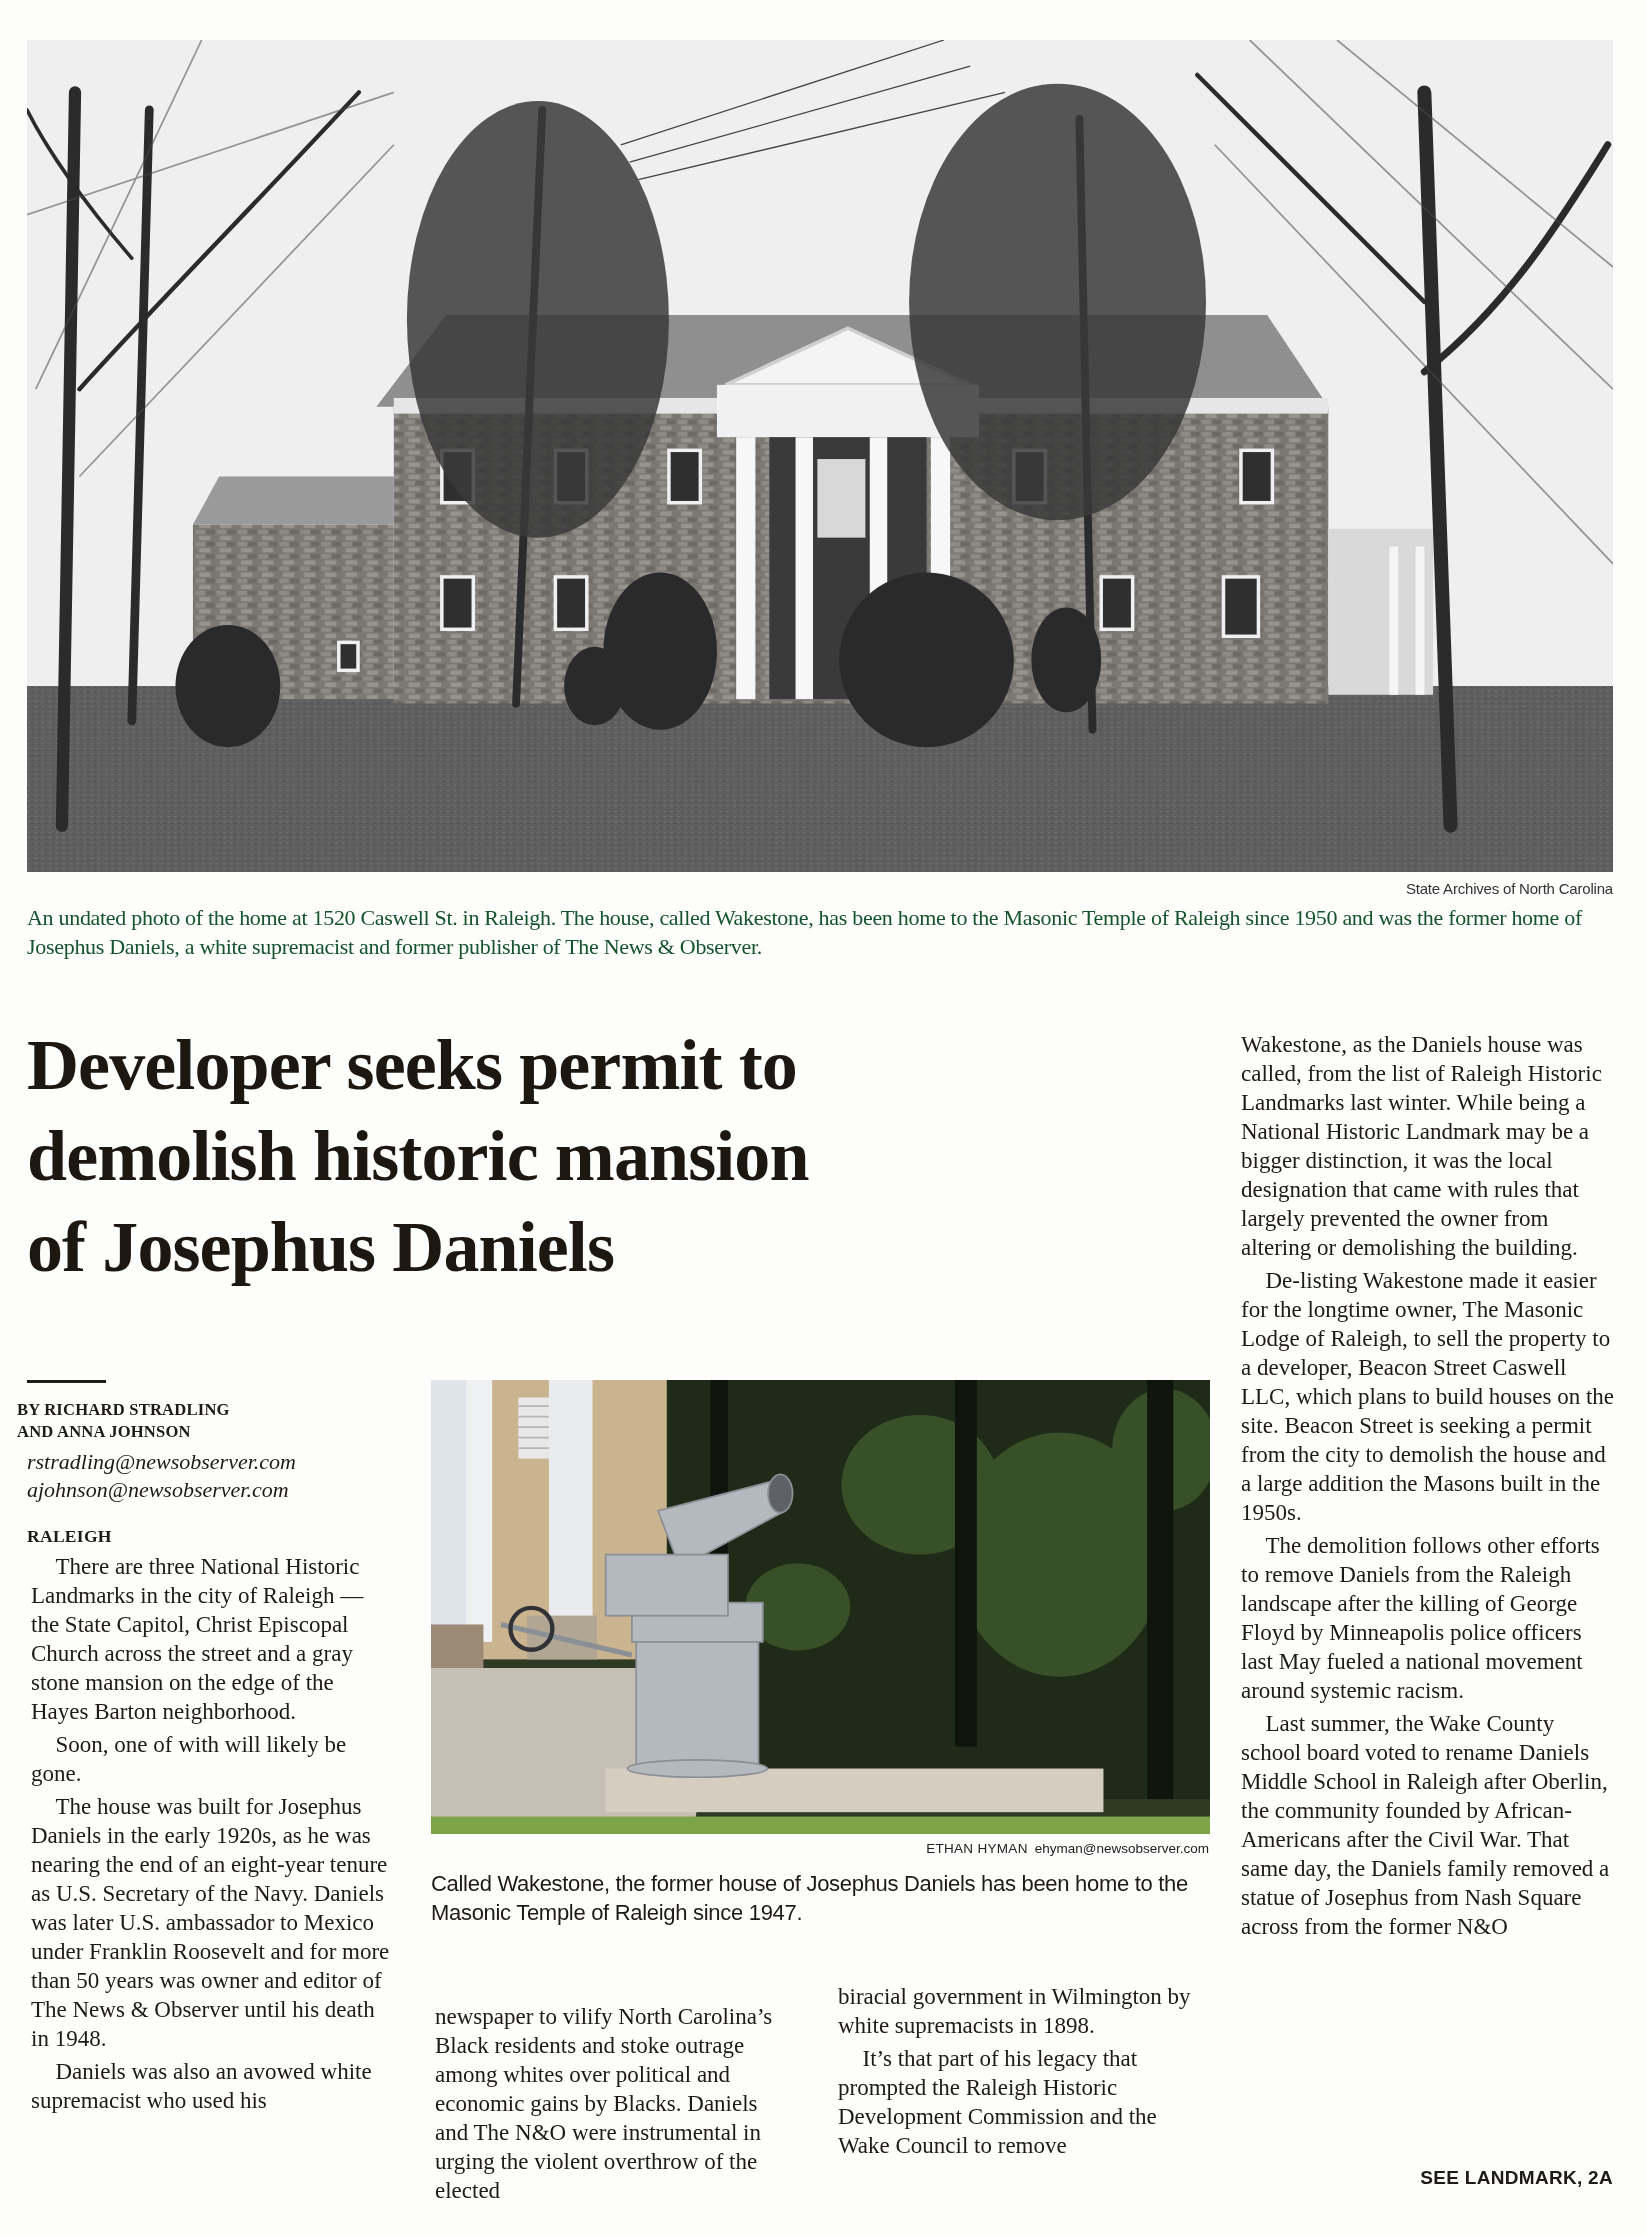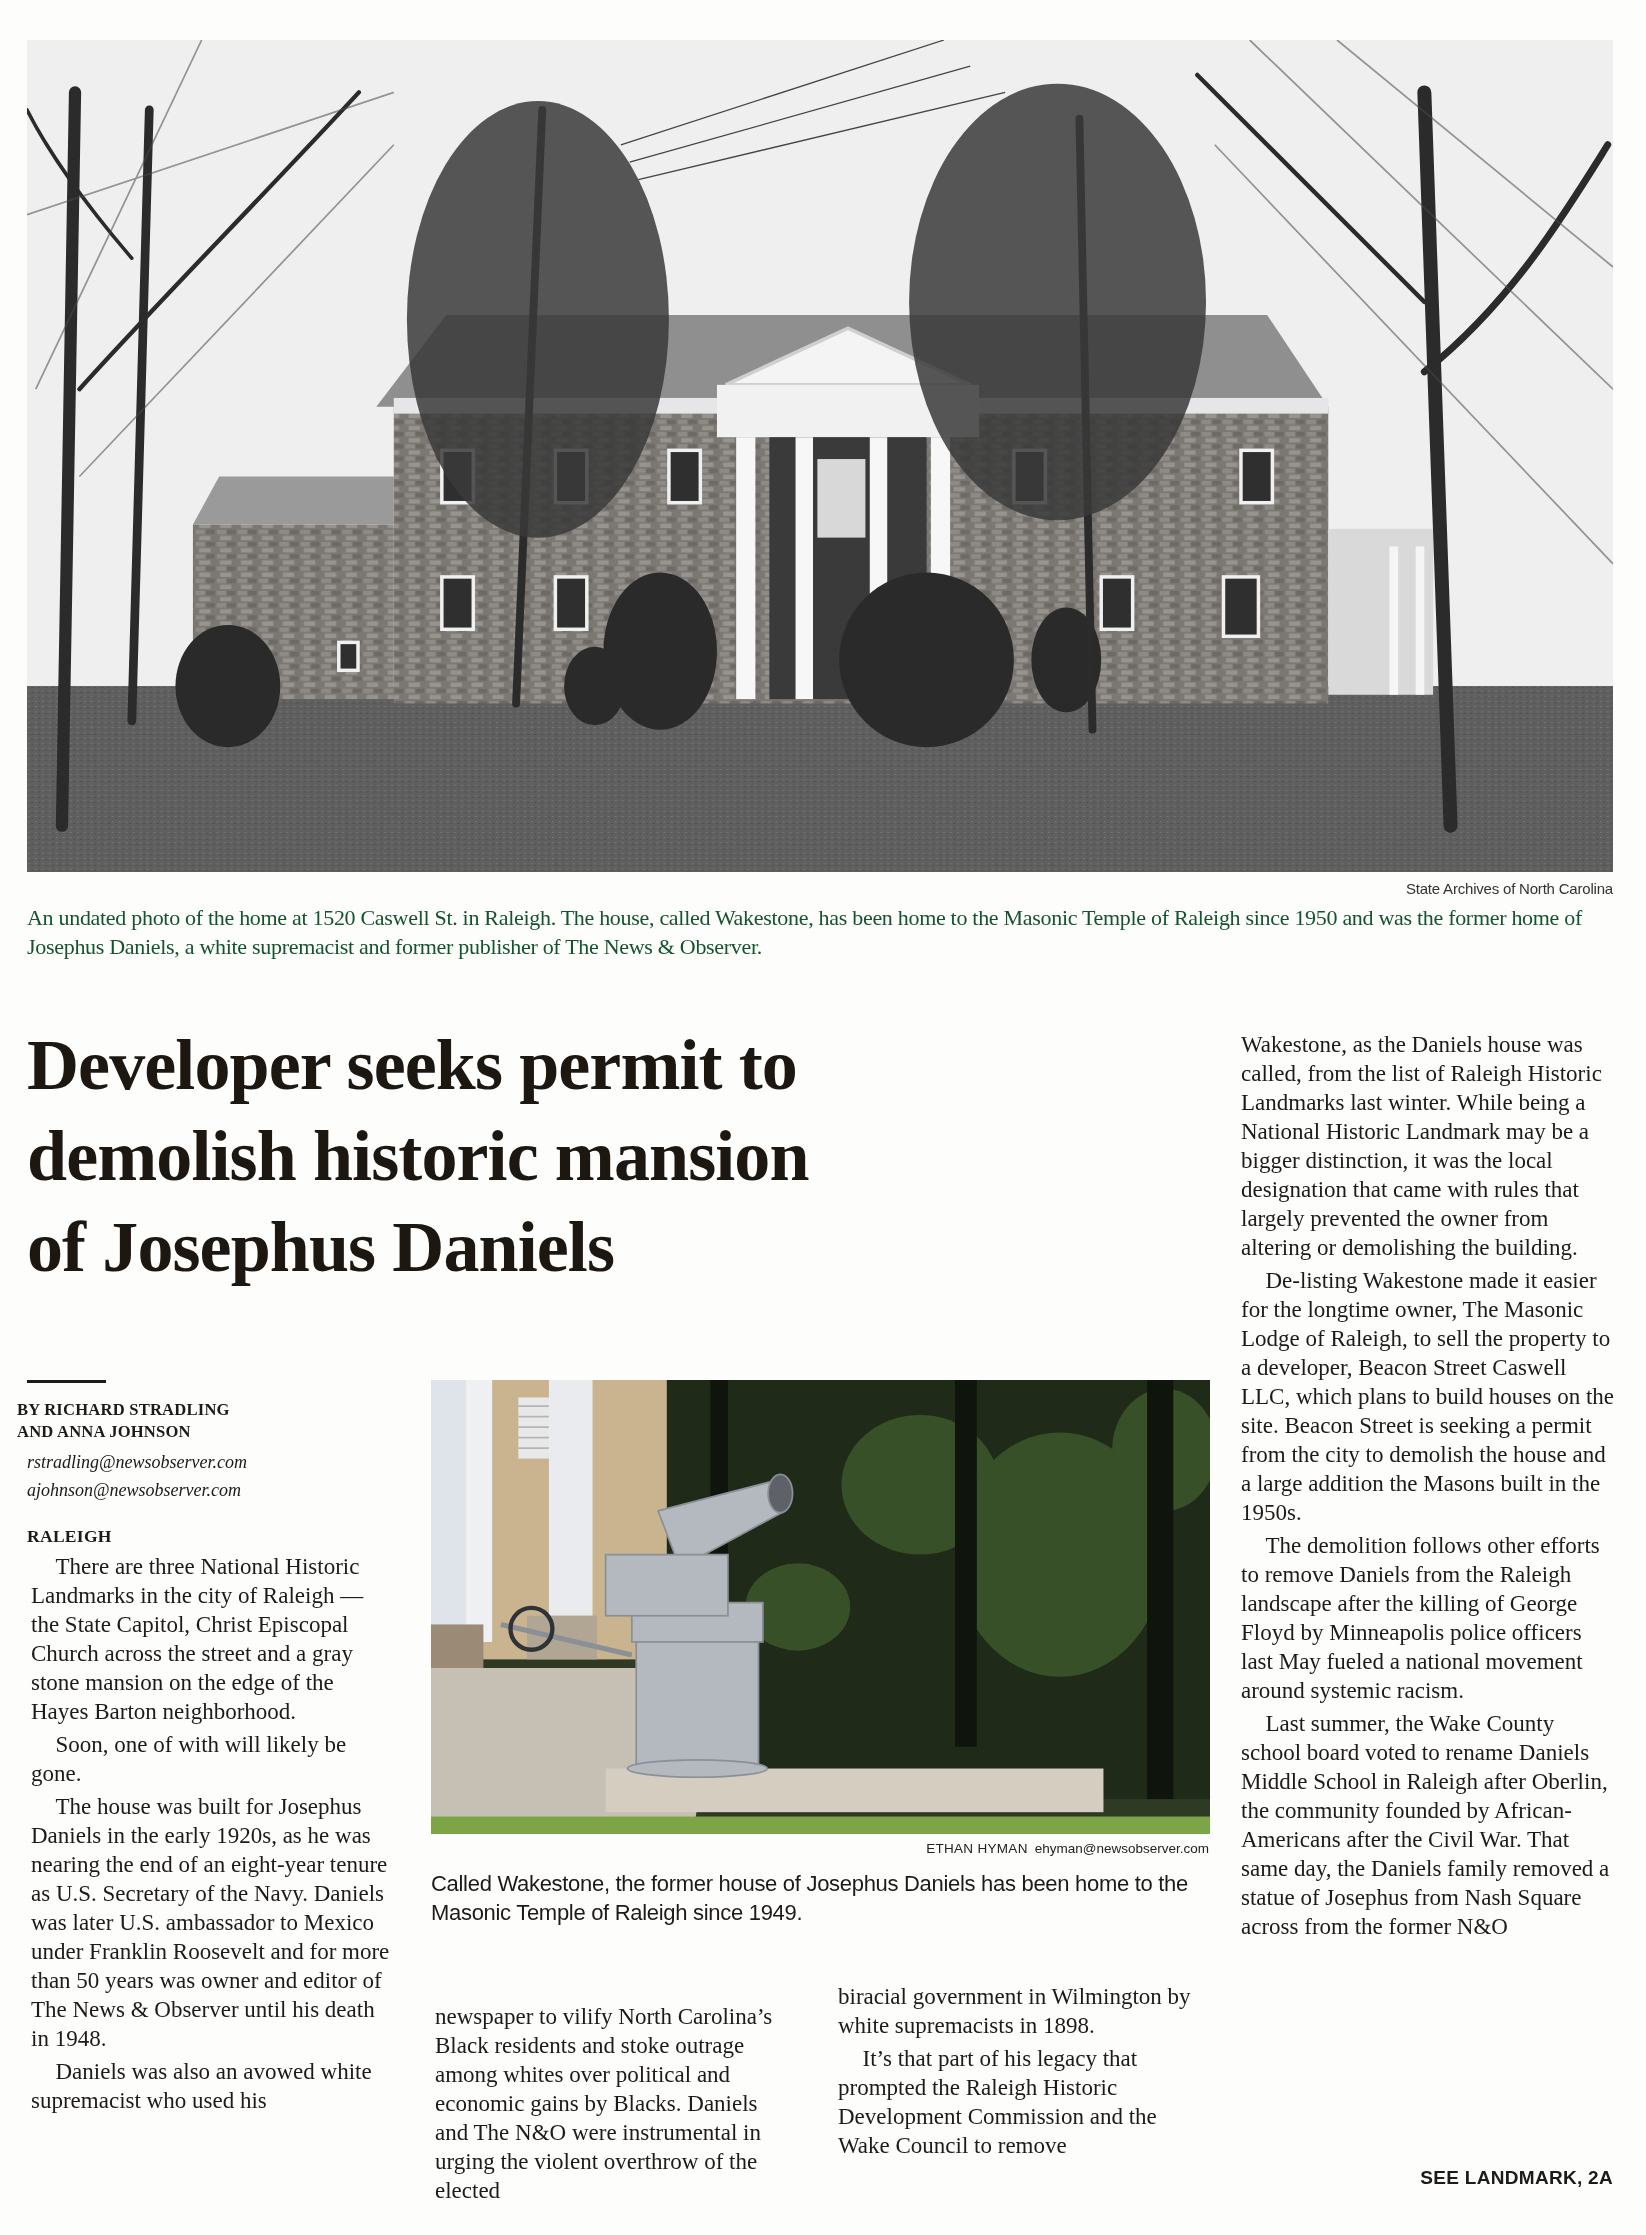--- a/index.html
+++ b/index.html
@@ -37,21 +37,21 @@
   
   .byline-rule { left: 27px; top: 1380px; width: 79px; height: 2.6px; background: #1d1a17; }
   .byline {
     left: 17px; top: 1399px; width: 367px;
     font-family: "Liberation Serif", serif; font-weight: bold;
     font-size: 16.6px; line-height: 22px; letter-spacing: 0.2px;
   }
   .byline-email {
     left: 27px; width: 367px;
     font-family: "Liberation Serif", serif; font-style: italic;
-    font-size: 18px; line-height: 24.5px;
+    font-size: 22px; line-height: 24.5px;
   }
 
   
   .col { font-family: "Liberation Serif", serif; font-size: 23px; line-height: 29px; color: #1d1a17; }
   .col p { margin: 4px; text-indent: 24.5px; }
   .col p.noindent { text-indent: 0; }
   .dateline { font-weight: bold; font-size: 17.5px; line-height: 23px; letter-spacing: 0.3px; display: block; }
 
   .col1 { left: 27px; top: 1525px; width: 367px; }
   .col2 { left: 431px; top: 1998px; width: 367px; }
@@ -243,21 +243,21 @@
       <rect x="200" y="200" width="140" height="70"></rect>
       <line x1="80" y1="280" x2="230" y2="315" stroke-width="6"></line>
     </g>
     <circle cx="115" cy="285" r="24" fill="none" stroke="#2f3236" stroke-width="5"></circle>
   </svg>
 </div>
 
 <div class="abs credit-cannon">
   <span class="who">ETHAN HYMAN</span><span>ehyman@newsobserver.com</span>
 </div>
-<div class="abs cutline-cannon">Called Wakestone, the former house of Josephus Daniels has been home to the Masonic Temple of Raleigh since 1949.</div>
+<div class="abs cutline-cannon">Called Wakestone, the former house of Josephus Daniels has been home to the Masonic Temple of Raleigh since 1947.</div>
 
 <div class="abs col col2">
   <p class="noindent">newspaper to vilify North Carolina’s Black residents and stoke outrage among whites over political and economic gains by Blacks. Daniels and The N&amp;O were instrumental in urging the violent overthrow of the elected</p>
 </div>
 
 <div class="abs col col3">
   <p class="noindent">biracial government in Wilmington by white supremacists in 1898.</p>
   <p>It’s that part of his legacy that prompted the Raleigh Historic Development Commission and the Wake Council to remove</p>
 </div>
 

